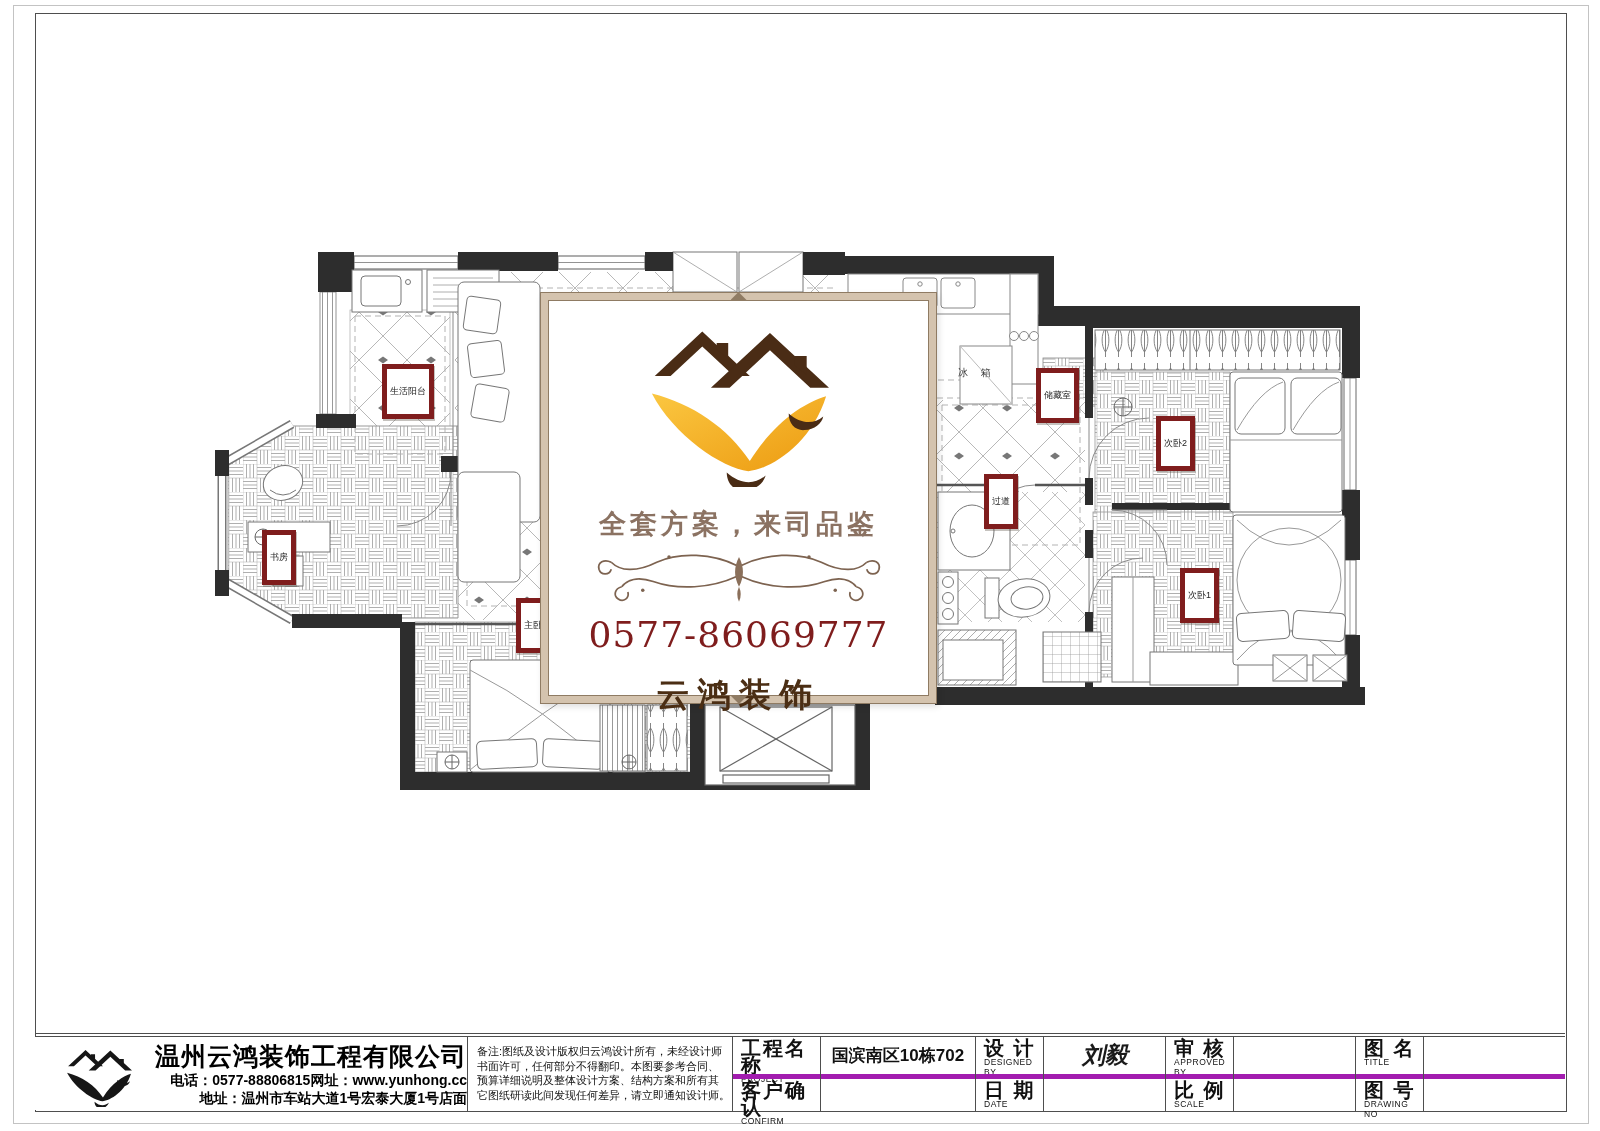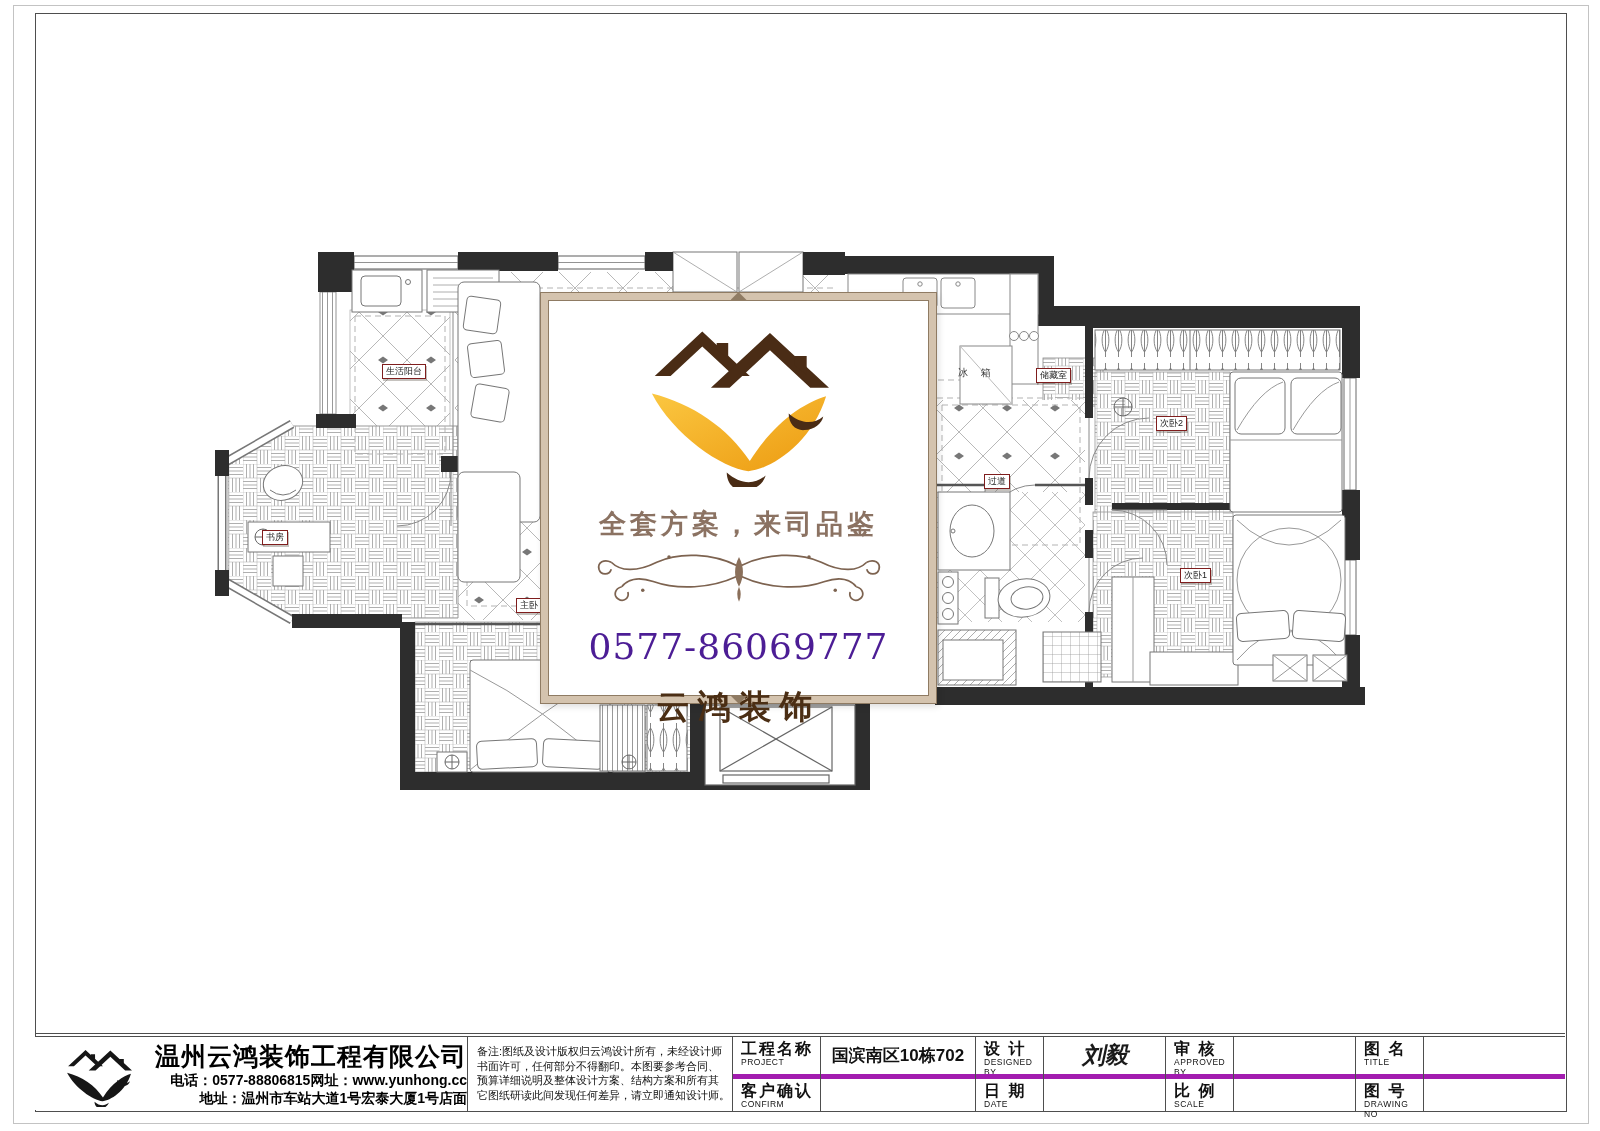--- a/index.html
+++ b/index.html
@@ -6,52 +6,52 @@
   .sheet{position:relative;width:1600px;height:1131px;background:#fff;overflow:hidden;
          font-family:"Liberation Sans","DejaVu Sans",sans-serif;color:#222;}
   .outer-line{position:absolute;left:13px;top:5px;width:1574px;height:1117px;
               border:1px solid #c3c3c3;pointer-events:none;}
   .inner-frame{position:absolute;left:35px;top:13px;width:1530px;height:1097px;
                border:1px solid #4e4e4e;pointer-events:none;}
 
   
   .plan{position:absolute;left:215px;top:240px;width:1150px;height:560px;}
   .plan svg{display:block;}
-  .rlabel{position:absolute;font-size:9px;line-height:13px;padding:0 3px;background:#fff;
-          border:1px solid #7f1d1d;color:#222;white-space:nowrap;box-shadow:1px 2px 0 rgba(90,80,70,.35);z-index:3;}
+  .rlabel{position:absolute;font-size:9px;line-height:13px;padding:16px 3px;background:#fff;
+          border:5px solid #7f1d1d;color:#222;white-space:nowrap;box-shadow:1px 2px 0 rgba(90,80,70,.35);z-index:3;}
   .rtext{position:absolute;font-size:10px;letter-spacing:5px;color:#333;white-space:nowrap;z-index:3;}
 
   
   .wm{position:absolute;left:540px;top:292px;width:395px;height:410px;background:#fff;
       border:1px solid #8f7b63;box-shadow:inset 0 0 0 7px #d4c3ae, inset 0 0 0 8px #8f7b63,
       2px 3px 6px rgba(0,0,0,.12);z-index:6;text-align:center;}
   .wm-notch{position:absolute;width:16px;height:8px;background:#8f7b63;
             clip-path:polygon(50% 0,100% 100%,0 100%);}
   .wm-notch.t{top:-1px;left:50%;margin-left:-8px;}
   .wm-notch.b{bottom:-1px;left:50%;margin-left:-8px;transform:rotate(180deg);}
   .wm-logo{margin-top:14px;}
   .wm-tagline{font-size:27px;font-weight:600;letter-spacing:4px;color:#8b7262;margin-top:15px;}
   .wm-ornament{margin-top:8px;}
-  .wm-phone{font-family:"DejaVu Serif","Liberation Serif",serif;font-size:36px;color:#4c1d95;
-            letter-spacing:1px;margin-top:16px;}
+  .wm-phone{font-family:"DejaVu Serif","Liberation Serif",serif;font-size:36px;color:#7f1d1d;
+            letter-spacing:1px;margin-top:4px;}
   .wm-brand{font-size:33px;font-weight:800;letter-spacing:8px;color:#4b2e14;margin-top:18px;}
 
   
   .tb{position:absolute;left:35px;top:1036px;width:1530px;height:74px;display:flex;
       border-top:1px solid #4e4e4e;box-sizing:border-box;z-index:4;background:#fff;}
   .tb:before{content:"";position:absolute;left:0;right:0;top:-4px;border-top:1px solid #4e4e4e;}
   .tb-cell{box-sizing:border-box;border-left:1px solid #4e4e4e;height:74px;}
   .tb-cell:first-child{border-left:none;}
   .tb-company{width:432px;display:flex;align-items:center;text-align:right;}
   .tb-notes{width:265px;font-size:11px;line-height:14.5px;padding:7px 0 0 9px;color:#111;}
   .tb-pair{display:flex;flex-direction:column;}
   .tb-pair > div{box-sizing:border-box;height:37px;}
   .tb-pair > div + div{border-top:5px solid #a21caf;}
   .tb-label{padding:3px 0 0 8px;}
-  .tb-label .cn{font-size:16px;font-weight:700;letter-spacing:2px;color:#111;line-height:17px;}
+  .tb-label .cn{font-size:20px;font-weight:700;letter-spacing:2px;color:#111;line-height:17px;}
   .tb-label .en{font-size:8.5px;color:#111;letter-spacing:.5px;}
   .tb-value{display:flex;align-items:center;justify-content:center;font-size:17px;font-weight:700;color:#111;}
   .tb-sig{font-family:"DejaVu Serif","Liberation Serif",serif;font-style:italic;font-weight:700;
           font-size:23px;transform:rotate(-2deg);color:#1a1a1a;}
   .co-logo{margin:0 10px 0 18px;flex:0 0 auto;}
   .co-name{font-size:25px;font-weight:700;letter-spacing:1px;color:#000;line-height:30px;}
   .co-line{font-size:14px;font-weight:700;color:#000;line-height:18px;}
 </style>
 </head>
 <body>

